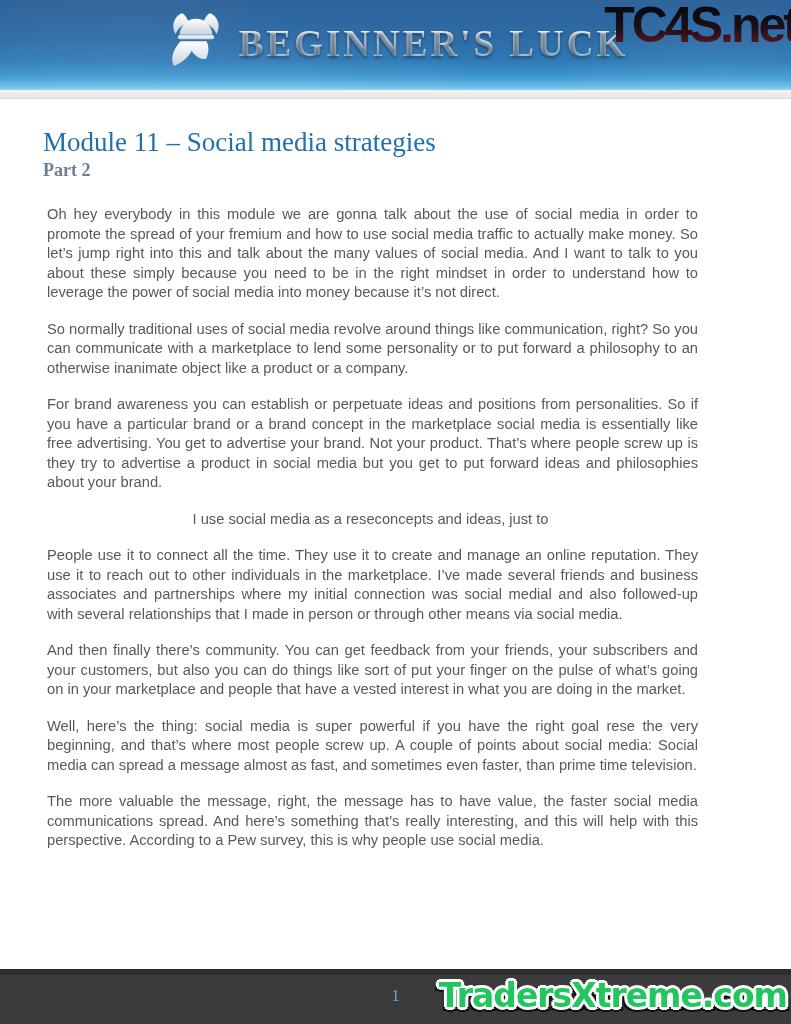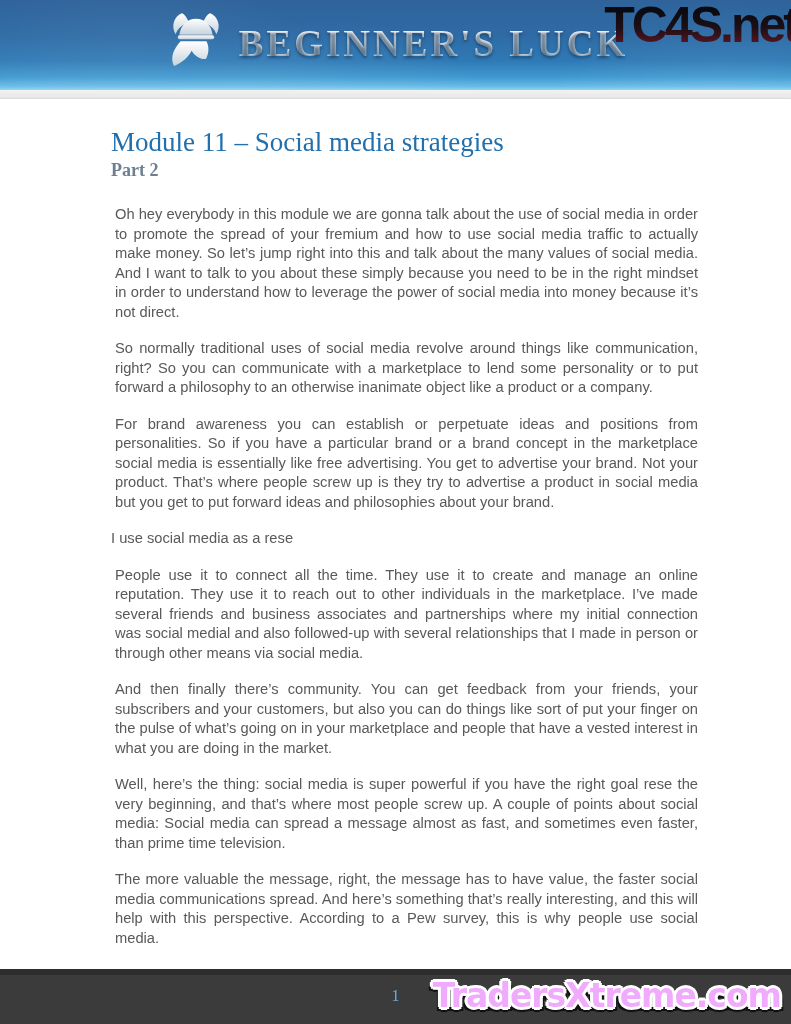--- a/index.html
+++ b/index.html
@@ -63,21 +63,21 @@
     }
   }
   .header-shadow-strip{
     width:100%;height:8px;
     background:linear-gradient(180deg,#f2f2f2,#e7e7e7);
     border-bottom:1px solid #dadada;
   }
 
   
   .content{
-    padding:28px 93px 0 111px;
+    padding:28px 93px 0 43px;
     color:#595959;
   }
   .doc-title{
     font-family:"Liberation Serif", serif;
     font-size:27px;font-weight:normal;
     color:#2170ad;
     margin:0 0 2px 0;
   }
   .doc-subtitle{
     font-family:"Liberation Serif", serif;
@@ -87,21 +87,21 @@
   }
   .para{
     font-size:14.7px;line-height:19.5px;
     text-align:justify;
     margin:0 0 17px 4px;
   }
   .para:last-child{margin-bottom:0;}
 
   
   .p-covered{position:relative;margin:0 0 17px 0;font-size:14.7px;line-height:19.5px;}
-  .p-covered .cline1{display:flex;justify-content:space-between;}
+  .p-covered .cline1{display:flex;justify-content:center;}
   .p-covered .gap-spacer{display:inline-block;width:212px;}
   .wm-center{
     position:absolute;left:50%;top:50%;
     transform:translate(-50%,-54%);
     font-family:"DejaVu Serif", serif;
     font-weight:bold;font-size:42px;letter-spacing:0;
     color:#ce2027;white-space:nowrap;
     text-shadow:
       -3px -3px 0 #ffffff, 3px -3px 0 #ffffff,
       -3px  3px 0 #ffffff, 3px  3px 0 #ffffff,
@@ -119,24 +119,24 @@
     background:#3b3b3b;
     border-top:6px solid #2d2d2d;
   }
   .page-number{
     position:absolute;left:50%;top:12px;
     transform:translateX(-50%);
     font-family:"Liberation Serif", serif;
     font-size:16px;color:#62aee2;
   }
   .footer-wm{
-    position:absolute;right:10px;top:1px;
+    position:absolute;right:4px;top:1px;
     font-family:"DejaVu Sans", sans-serif;
     font-weight:bold;font-size:33px;letter-spacing:-1px;
-    color:#f0abfc;white-space:nowrap;
+    color:#22c55e;white-space:nowrap;
     text-shadow:
       -2px -2px 0 #ffffff, 2px -2px 0 #ffffff,
       -2px  2px 0 #ffffff, 2px  2px 0 #ffffff,
        0   -3px 0 #ffffff, 0    3px 0 #ffffff,
       -3px  0   0 #ffffff, 3px  0   0 #ffffff,
       -4px  4px 0 #121212, 4px  4px 0 #121212,
        0    5px 1px #0d0d0d;
   }
 </style>
 </head>
@@ -172,20 +172,21 @@
     <h1 class="doc-title">Module 11 – Social media strategies</h1>
     <h2 class="doc-subtitle">Part 2</h2>
 
     <p class="para">Oh hey everybody in this module we are gonna talk about the use of social media in order to promote the spread of your fremium and how to use social media traffic to actually make money. So let’s jump right into this and talk about the many values of social media. And I want to talk to you about these simply because you need to be in the right mindset in order to understand how to leverage the power of social media into money because it’s not direct.</p>
     <p class="para">So normally traditional uses of social media revolve around things like communication, right? So you can communicate with a marketplace to lend some personality or to put forward a philosophy to an otherwise inanimate object like a product or a company.</p>
     <p class="para">For brand awareness you can establish or perpetuate ideas and positions from personalities. So if you have a particular brand or a brand concept in the marketplace social media is essentially like free advertising. You get to advertise your brand. Not your product. That’s where people screw up is they try to advertise a product in social media but you get to put forward ideas and philosophies about your brand.</p>
 
     <div class="p-covered">
       <div class="cline1">
         <span>I use social media as a rese</span>
+        <span>concepts and ideas, just to</span>
       </div>
     </div>
 
     <p class="para">People use it to connect all the time. They use it to create and manage an online reputation. They use it to reach out to other individuals in the marketplace. I’ve made several friends and business associates and partnerships where my initial connection was social medial and also followed-up with several relationships that I made in person or through other means via social media.</p>
     <p class="para">And then finally there’s community. You can get feedback from your friends, your subscribers and your customers, but also you can do things like sort of put your finger on the pulse of what’s going on in your marketplace and people that have a vested interest in what you are doing in the market.</p>
     <p class="para">Well, here’s the thing: social media is super powerful if you have the right goal rese the very beginning, and that’s where most people screw up. A couple of points about social media: Social media can spread a message almost as fast, and sometimes even faster, than prime time television.</p>
     <p class="para">The more valuable the message, right, the message has to have value, the faster social media communications spread. And here’s something that’s really interesting, and this will help with this perspective. According to a Pew survey, this is why people use social media.</p>
   </div>
 
   <div class="footer">

